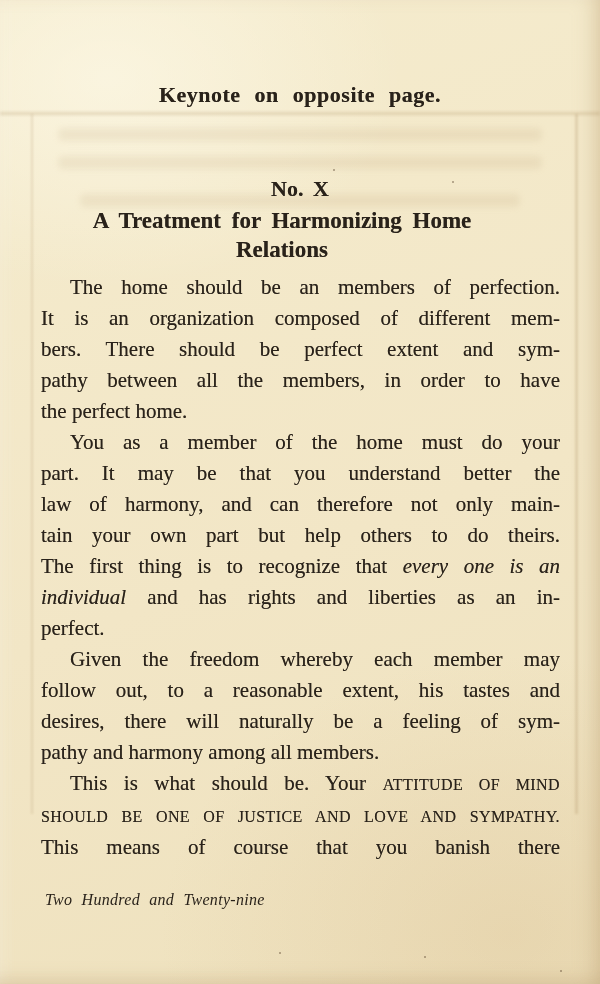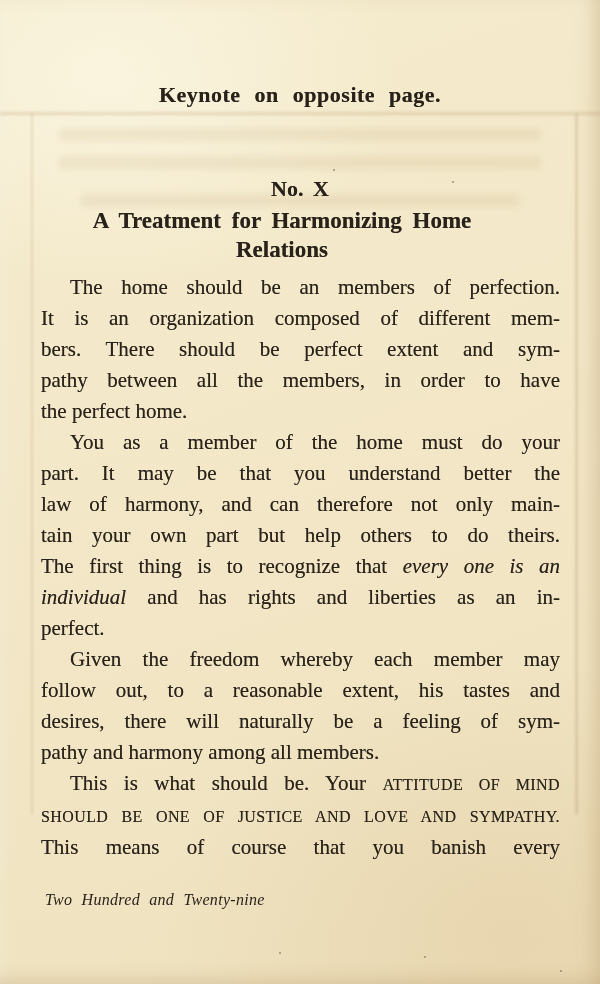--- a/index.html
+++ b/index.html
@@ -112,18 +112,18 @@
       </div>
       <div class="para">
         <div class="line j ind"><span>Given the freedom whereby each member may</span></div>
         <div class="line j"><span>follow out, to a reasonable extent, his tastes and</span></div>
         <div class="line j"><span>desires, there will naturally be a feeling of sym-</span></div>
         <div class="line"><span>pathy and harmony among all members.</span></div>
       </div>
       <div class="para">
         <div class="line j ind"><span>This is what should be. Your </span><span class="sc">ATTITUDE OF MIND</span></div>
         <div class="line j"><span class="sc">SHOULD BE ONE OF JUSTICE AND LOVE AND SYMPATHY.</span></div>
-        <div class="line j"><span>This means of course that you banish every</span></div>
+        <div class="line j"><span>This means of course that you banish there</span></div>
       </div>
     </div>
 
   <div class="folio">Two Hundred and Twenty-nine</div>
 </div>
 
 </body></html>

